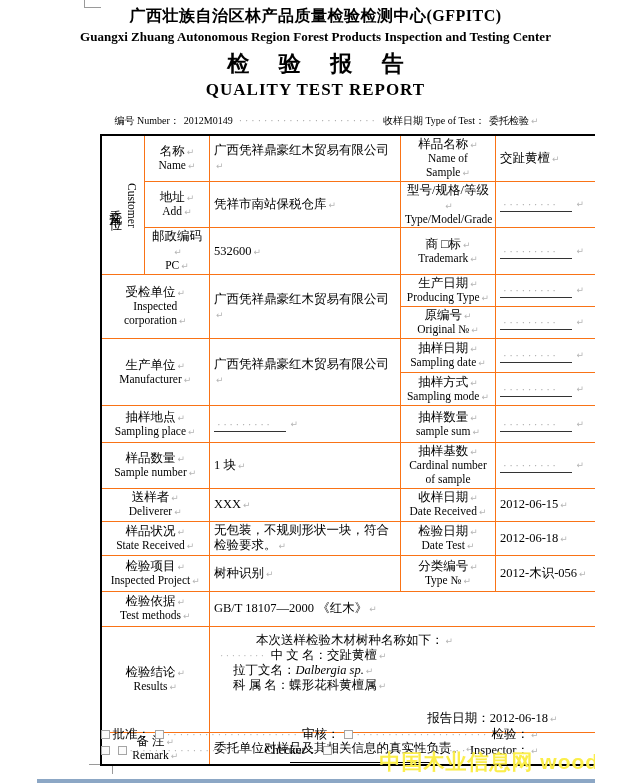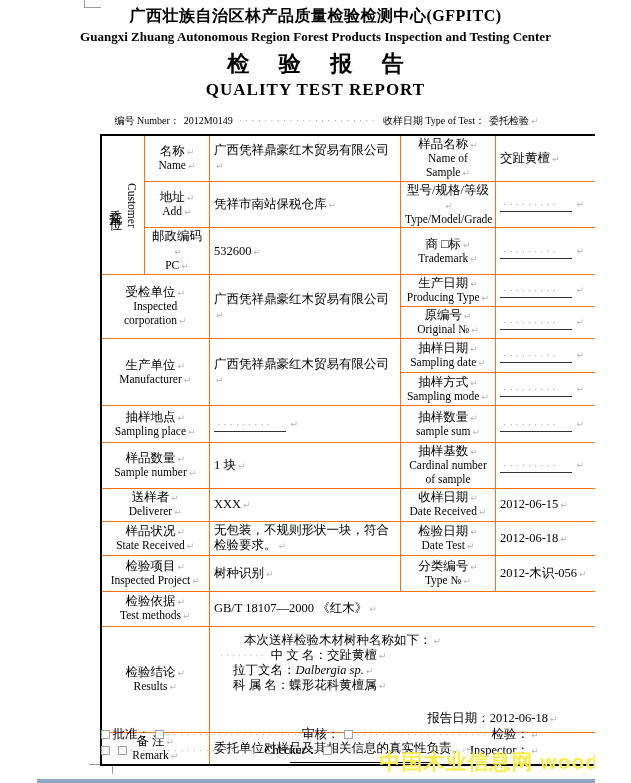--- a/index.html
+++ b/index.html
@@ -51,21 +51,21 @@
   .v-en { writing-mode:vertical-lr; font-size:11.5px; }
   
   .blank { position:relative; display:inline-block; min-width:72px; height:13px;
     border-bottom:1px solid #333; line-height:11px; white-space:nowrap; }
   .blank::before { content:"·········"; color:#a8a8a8; font-size:11px;
     letter-spacing:2.5px; padding-left:3px; }
   .blank::after { content:"↵"; position:absolute; right:-12px; bottom:1px;
     font-size:9px; color:#b5b5b5; font-family:"DejaVu Sans",sans-serif; }
   
   td.results-cell { vertical-align:top; padding:8px 0 0 0; font-size:12.5px; line-height:15px; }
-  .res-line1 { margin-left:30px; }
+  .res-line1 { margin-left:42px; }
   .res-line2 { margin-left:6px; }
   .lead-dots { color:#b0b0b0; font-size:10px; letter-spacing:2.5px; margin-right:4px; }
   .lead-dots::before { content:"········"; }
   .res-line3, .res-line4 { margin-left:19px; }
   .latin { font-style:italic; }
   .res-date { text-align:right; padding-right:50px; margin-top:18px; }
   
   .approval { position:absolute; top:726px; left:64px; right:56px; font-size:12.5px; }
   .approval .row { display:flex; align-items:center; height:16px; white-space:nowrap; }
   .chk { display:inline-block; width:9px; height:9px; border:1px solid #a5a5a5;

